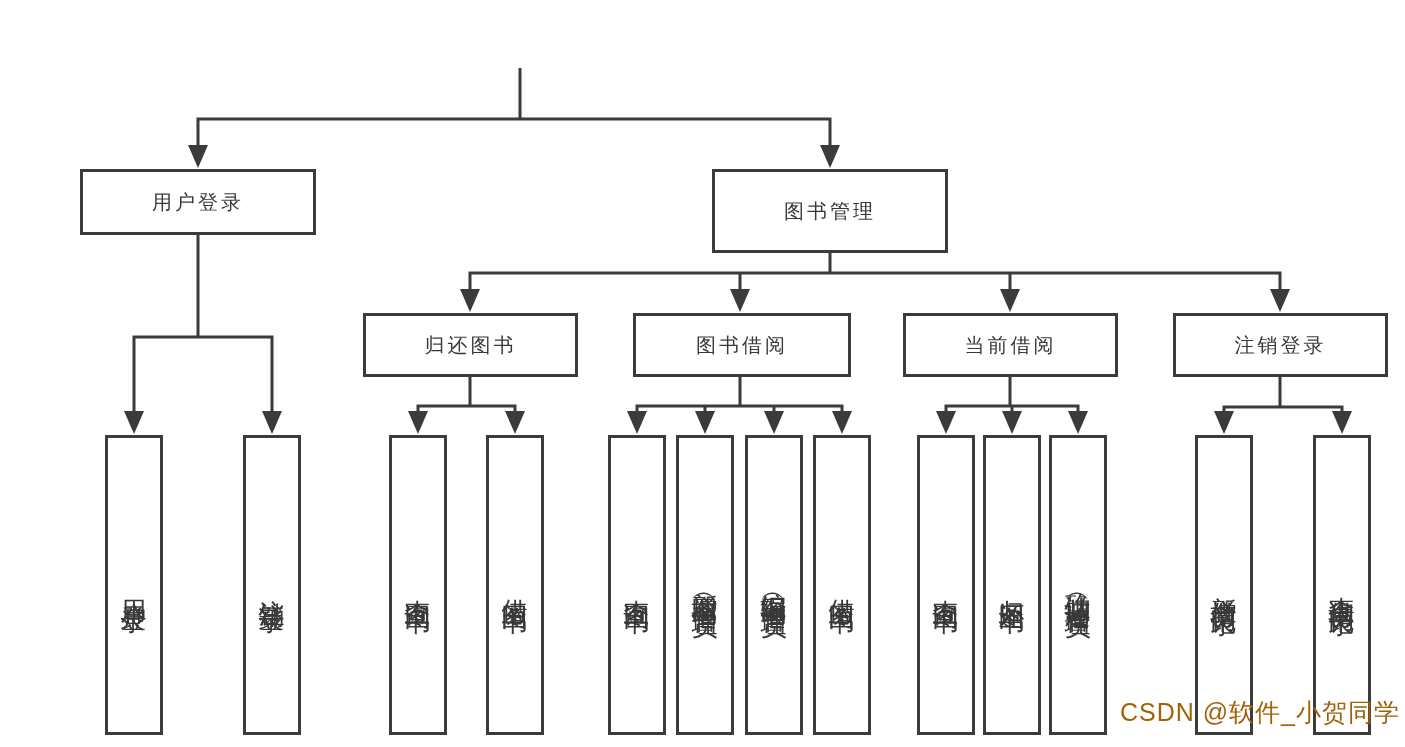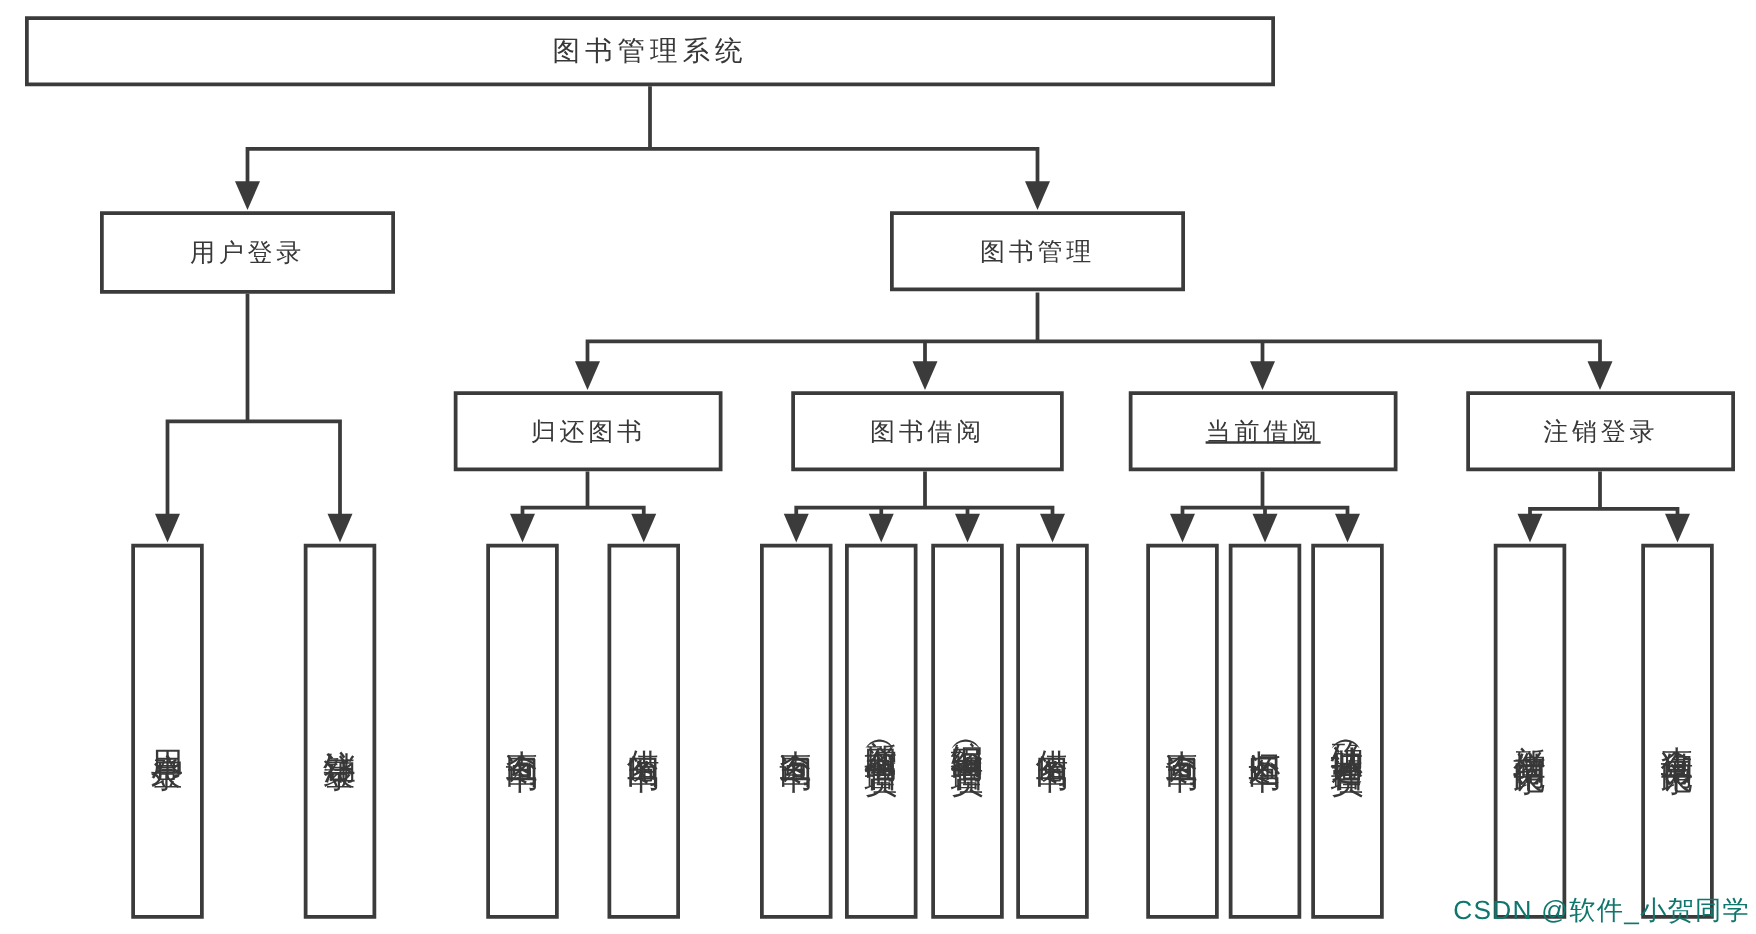--- a/index.html
+++ b/index.html
@@ -37,23 +37,23 @@
   .v-node span {
     writing-mode: vertical-rl;
     letter-spacing: 3px;
     line-height: 1;
     max-height: 292px;
   }
 
   .watermark {
     position: absolute;
     right: 5px;
-    bottom: 5px;
-    font-size: 21px;
-    color: #0f766e;
+    bottom: 18px;
+    font-size: 25px;
+    color: #a16207;
     letter-spacing: 1px;
     white-space: nowrap;
   }
 </style>
 </head>
 <body>
 
 <div class="canvas">
 
   <svg class="connectors" width="1405" height="747" viewBox="0 0 1405 747" xmlns="http://www.w3.org/2000/svg">
@@ -92,38 +92,35 @@
       <polygon points="764,411 784,411 774,434"></polygon>
       <polygon points="832,411 852,411 842,434"></polygon>
       <polygon points="936,411 956,411 946,434"></polygon>
       <polygon points="1002,411 1022,411 1012,434"></polygon>
       <polygon points="1068,411 1088,411 1078,434"></polygon>
       <polygon points="1214,411 1234,411 1224,434"></polygon>
       <polygon points="1332,411 1352,411 1342,434"></polygon>
     </g>
   </svg>
 
-  <div class="node h-node root-node" style="left:20px; top:13px; width:1000px; height:56px;">
-    <span>图书管理系统</span>
-  </div>
 
   <div class="node h-node" style="left:80px; top:169px; width:236px; height:66px;">
     <span>用户登录</span>
   </div>
-  <div class="node h-node" style="left:712px; top:169px; width:236px; height:64px;">
+  <div class="node h-node" style="left:712px; top:169px; width:236px; height:84px;">
     <span>图书管理</span>
   </div>
 
   <div class="node h-node" style="left:363px; top:313px; width:215px; height:64px;">
     <span>归还图书</span>
   </div>
   <div class="node h-node" style="left:633px; top:313px; width:218px; height:64px;">
     <span>图书借阅</span>
   </div>
-  <div class="node h-node" style="left:903px; top:313px; width:215px; height:64px;text-decoration:underline;">
+  <div class="node h-node" style="left:903px; top:313px; width:215px; height:64px;">
     <span>当前借阅</span>
   </div>
   <div class="node h-node" style="left:1173px; top:313px; width:215px; height:64px;">
     <span>注销登录</span>
   </div>
 
   <div class="node v-node" style="left:105px; top:435px; width:58px; height:300px;">
     <span>用户登录</span>
   </div>
   <div class="node v-node" style="left:243px; top:435px; width:58px; height:300px;">

